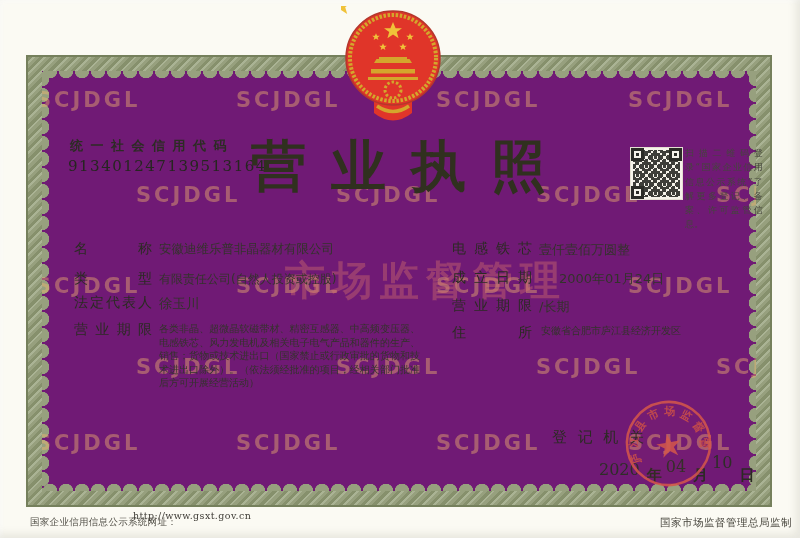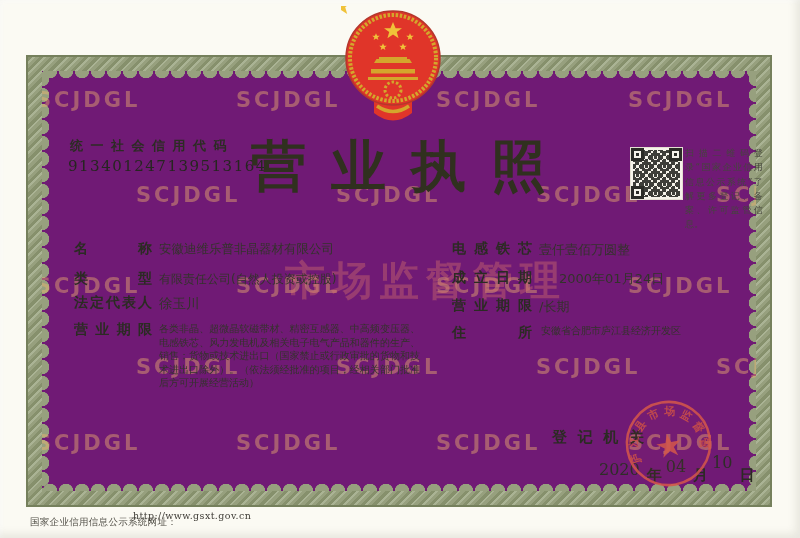--- a/index.html
+++ b/index.html
@@ -47,21 +47,21 @@
     background-image:
       repeating-conic-gradient(#2b2b26 0 25%, rgba(0,0,0,0) 0 50%),
       repeating-conic-gradient(rgba(0,0,0,0) 0 25%, #2b2b26 0 50%);
     background-size:6px 6px, 9px 9px; background-position:0 0, 2px 1px; opacity:.9; }
   .qrf { position:absolute; width:13px; height:13px; border:3px solid #2b2b26; background:#f6f3ea; }
   .qrf::after { content:""; position:absolute; inset:2px; background:#2b2b26; }
   .qrf.tl { left:0; top:0; } .qrf.tr { right:0; top:0; } .qrf.bl { left:0; bottom:0; }
   .qr-caption { left:685px; top:146px; width:78px; font-size:9px; line-height:14.3px;
     color:#45453d; text-align:justify; letter-spacing:.2px; }
   
-  .lbl { position:absolute; font-weight:bold; color:#2b2b23; font-size:14px;
+  .lbl { position:absolute; font-weight:normal; color:#2b2b23; font-size:14px;
     text-align:justify; text-align-last:justify; }
   .lbl-l { left:74px;  width:78px; }
   .lbl-r { left:452px; width:80px; }
   .val { position:absolute; color:#33332b; white-space:nowrap; }
   .v-name    { left:159px; top:241px; font-size:12.5px; }
   .v-type    { left:159px; top:271px; font-size:12px;text-align:right; }
   .v-legal   { left:159px; top:295px; font-size:13.5px; }
   .v-scope   { left:159px; top:322px; width:261px; font-size:10px; line-height:13.5px;
                white-space:normal; text-align:justify; }
   .v-cap     { left:539px; top:241px; font-size:13px; }
@@ -184,14 +184,15 @@
       <path id="sealArc" d="M 20,64 A 32,32 0 1 1 80,64" fill="none"></path>
       <text font-size="11" font-weight="bold" fill="#cf5246" letter-spacing="1">
         <textPath href="#sealArc" startOffset="0" textLength="152">庐江县市场监督管理局</textPath>
       </text>
       <path d="M50,40 L52.9,48.9 62.3,48.9 54.7,54.4 57.6,63.3 50,57.8 42.4,63.3 45.3,54.4 37.7,48.9 47.1,48.9 Z" fill="#d5584a"></path>
     </g>
   </svg>
 
   <span class="abs foot-left-label">国家企业信用信息公示系统网址：</span>
   <span class="abs foot-left-url">http://www.gsxt.gov.cn</span>
+  <span class="abs foot-right">国家市场监督管理总局监制</span>
 
 </div>
 
 </body></html>

